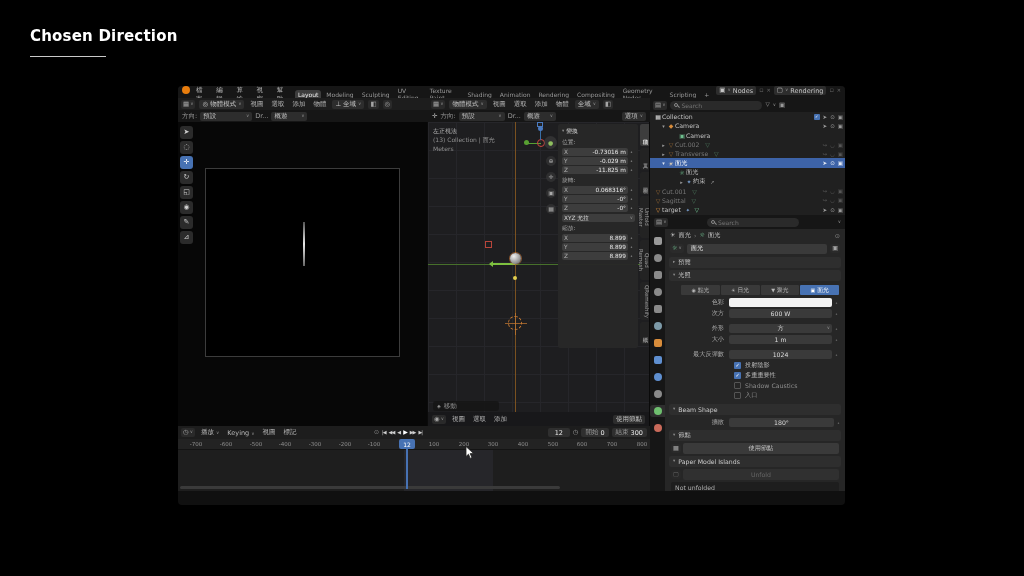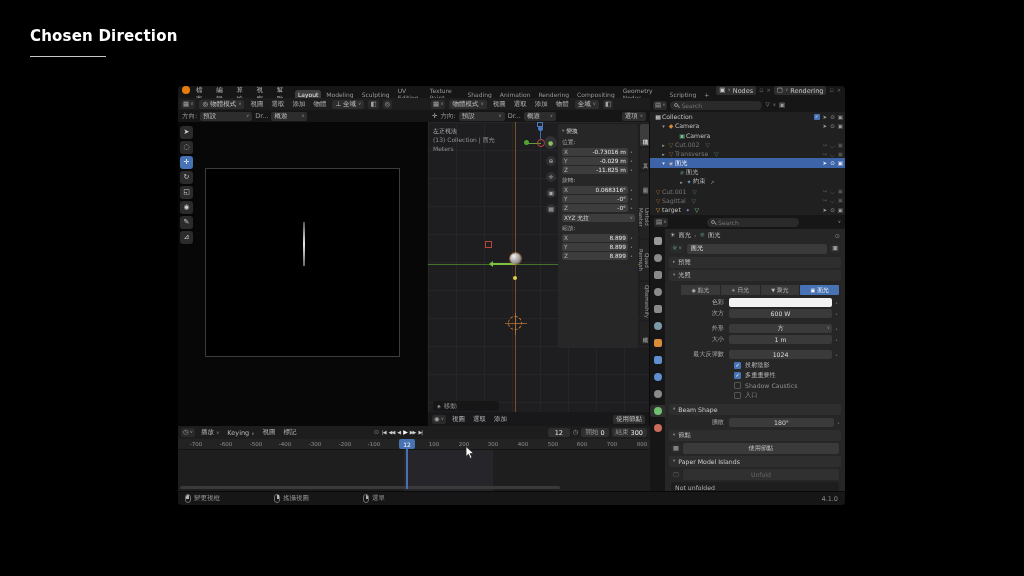--- a/index.html
+++ b/index.html
@@ -805,29 +805,14 @@
         <span class="bigbtn disabled">
             <span>Unfold</span>
           </span>
       </div>
       <div class="statusfield">
           <span>Not unfolded</span>
         </div>
     </div>
   </div>
 
-  <div class="status">
-    <span class="hint">
-        <span class="mbtn l"></span>
-        <span>變更視框</span>
-      </span>
-    <span class="hint" style="margin-left:40px">
-        <span class="mbtn m"></span>
-        <span>搖攝視圖</span>
-      </span>
-    <span class="hint" style="margin-left:40px">
-        <span class="mbtn r"></span>
-        <span>選單</span>
-      </span>
-    <span style="margin-left:auto;color:#8a8a8a">4.1.0</span>
-  </div>
 
 </div>
 
 </body></html>

